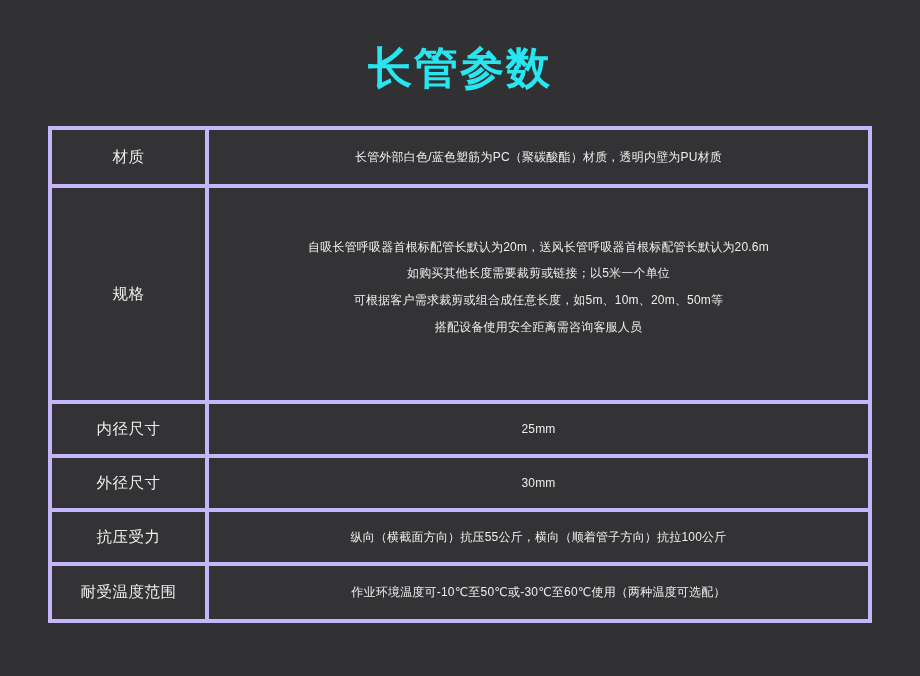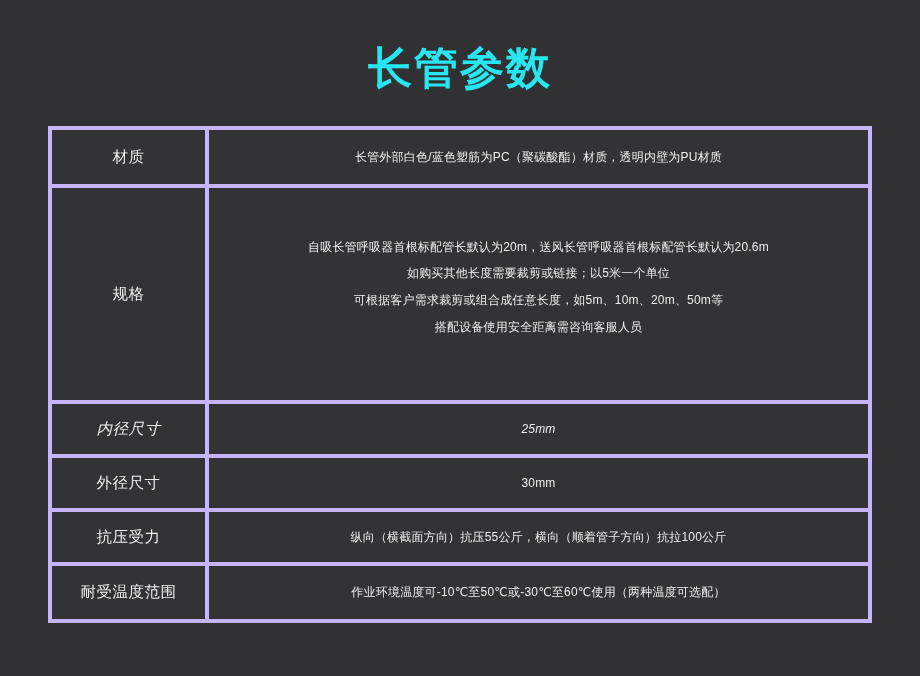--- a/index.html
+++ b/index.html
@@ -65,21 +65,21 @@
   }
 
   .spec-table td.value-cell {
     font-size: 12px;
     letter-spacing: 0.2px;
   }
 
   tr.r-material td { height: 54px; }
   tr.r-spec td { height: 200px; padding-top: 6px; padding-bottom: 6px; }
   tr.r-standard td { height: 50px; }
-  tr.r-inner td { height: 50px; font-style: italic; }
+  tr.r-inner td { height: 50px; }
   tr.r-outer td { height: 50px; margin-top: 33px; }
   tr.r-pressure td { height: 50px; }
   tr.r-temp td { height: 53px; }
 
   .multiline-value {
     display: block;
   }
   .multiline-value .ln {
     display: block;
     margin: 8px 0;

